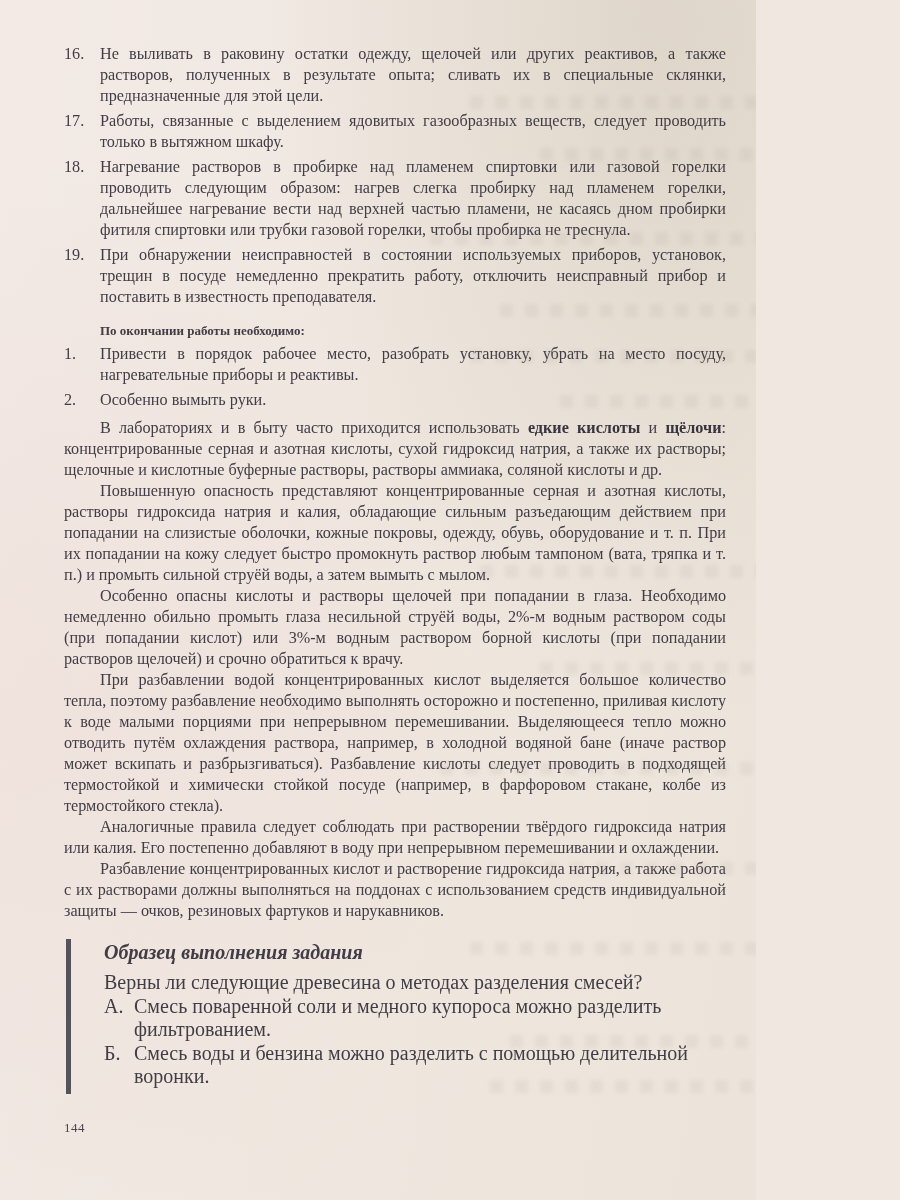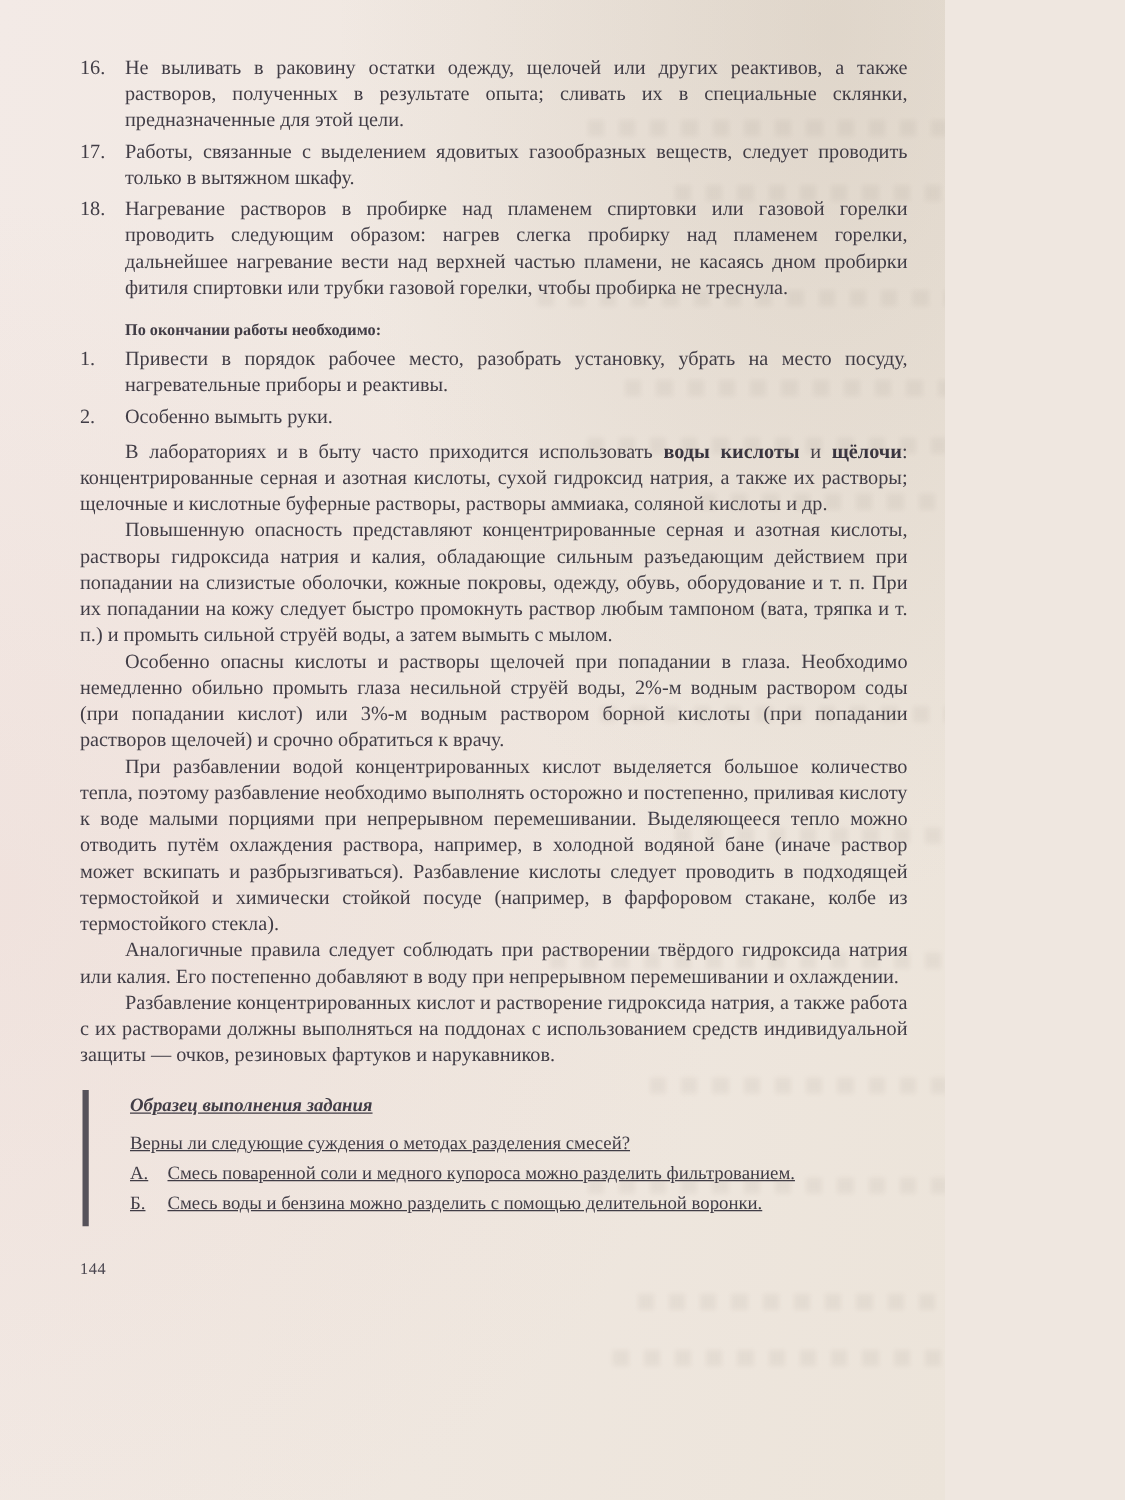--- a/index.html
+++ b/index.html
@@ -37,21 +37,21 @@
     font-weight:bold;
     margin:12px 0 3px 36px;
     font-size:13px;line-height:21px;
   }
   .paras{margin-top:7px;}
   .para{text-align:justify;text-indent:36px;margin:0;}
   .sample{
     border-left:5px solid #56525a;
     margin:17px 0 0 2px;
     padding:2px 10px 6px 33px;
-    font-size:15px;line-height:23px;text-decoration:underline;
+    font-size:20px;line-height:23px;
   }
   .sample-heading{
     font-weight:bold;font-style:italic;
     margin-bottom:7px;
   }
   .sample-option{display:flex;margin-top:1px;}
   .opt-label{width:30px;flex:none;}
   .opt-text{flex:1;}
   .pagenum{
     margin-top:26px;
@@ -88,47 +88,51 @@
         <div class="li-text">Не выливать в раковину остатки одежду, щелочей или других реактивов, а также растворов, полученных в результате опыта; сливать их в специальные склянки, предназначенные для этой цели.</div>
       </div>
       <div class="list-item">
         <div class="li-num">17.</div>
         <div class="li-text">Работы, связанные с выделением ядовитых газообразных веществ, следует проводить только в вытяжном шкафу.</div>
       </div>
       <div class="list-item">
         <div class="li-num">18.</div>
         <div class="li-text">Нагревание растворов в пробирке над пламенем спиртовки или газовой горелки проводить следующим образом: нагрев слегка пробирку над пламенем горелки, дальнейшее нагревание вести над верхней частью пламени, не касаясь дном пробирки фитиля спиртовки или трубки газовой горелки, чтобы пробирка не треснула.</div>
       </div>
+      <div class="list-item">
+        <div class="li-num">19.</div>
+        <div class="li-text">При обнаружении неисправностей в состоянии используемых приборов, установок, трещин в посуде немедленно прекратить работу, отключить неисправный прибор и поставить в известность преподавателя.</div>
+      </div>
     </div>
 
   <div class="section-heading">По окончании работы необходимо:</div>
 
   <div id="after-work-list" class="body-text">
       <div class="list-item">
         <div class="li-num">1.</div>
         <div class="li-text">Привести в порядок рабочее место, разобрать установку, убрать на место посуду, нагревательные приборы и реактивы.</div>
       </div>
       <div class="list-item">
         <div class="li-num">2.</div>
         <div class="li-text">Особенно вымыть руки.</div>
       </div>
     </div>
 
   <div id="paragraphs" class="paras body-text">
-      <p class="para"><span>В лабораториях и в быту часто приходится использовать </span><b>воды кислоты</b><span> и </span><b>щёлочи</b><span>: концентрированные серная и азотная кислоты, сухой гидроксид натрия, а также их растворы; щелочные и кислотные буферные растворы, растворы аммиака, соляной кислоты и др.</span></p>
+      <p class="para"><span>В лабораториях и в быту часто приходится использовать </span><b>едкие кислоты</b><span> и </span><b>щёлочи</b><span>: концентрированные серная и азотная кислоты, сухой гидроксид натрия, а также их растворы; щелочные и кислотные буферные растворы, растворы аммиака, соляной кислоты и др.</span></p>
       <p class="para"><span>Повышенную опасность представляют концентрированные серная и азотная кислоты, растворы гидроксида натрия и калия, обладающие сильным разъедающим действием при попадании на слизистые оболочки, кожные покровы, одежду, обувь, оборудование и т. п. При их попадании на кожу следует быстро промокнуть раствор любым тампоном (вата, тряпка и т. п.) и промыть сильной струёй воды, а затем вымыть с мылом.</span></p>
       <p class="para"><span>Особенно опасны кислоты и растворы щелочей при попадании в глаза. Необходимо немедленно обильно промыть глаза несильной струёй воды, 2%-м водным раствором соды (при попадании кислот) или 3%-м водным раствором борной кислоты (при попадании растворов щелочей) и срочно обратиться к врачу.</span></p>
       <p class="para"><span>При разбавлении водой концентрированных кислот выделяется большое количество тепла, поэтому разбавление необходимо выполнять осторожно и постепенно, приливая кислоту к воде малыми порциями при непрерывном перемешивании. Выделяющееся тепло можно отводить путём охлаждения раствора, например, в холодной водяной бане (иначе раствор может вскипать и разбрызгиваться). Разбавление кислоты следует проводить в подходящей термостойкой и химически стойкой посуде (например, в фарфоровом стакане, колбе из термостойкого стекла).</span></p>
       <p class="para"><span>Аналогичные правила следует соблюдать при растворении твёрдого гидроксида натрия или калия. Его постепенно добавляют в воду при непрерывном перемешивании и охлаждении.</span></p>
       <p class="para"><span>Разбавление концентрированных кислот и растворение гидроксида натрия, а также работа с их растворами должны выполняться на поддонах с использованием средств индивидуальной защиты — очков, резиновых фартуков и нарукавников.</span></p>
     </div>
 
   <div class="sample">
     <div class="sample-heading">Образец выполнения задания</div>
-    <div class="sample-question">Верны ли следующие суждения о методах разделения смесей?</div>
+    <div class="sample-question">Верны ли следующие древесина о методах разделения смесей?</div>
     <div id="sample-options">
         <div class="sample-option">
           <div class="opt-label">А.</div>
           <div class="opt-text">Смесь поваренной соли и медного купороса можно разделить фильтрованием.</div>
         </div>
         <div class="sample-option">
           <div class="opt-label">Б.</div>
           <div class="opt-text">Смесь воды и бензина можно разделить с помощью делительной воронки.</div>
         </div>
       </div>

